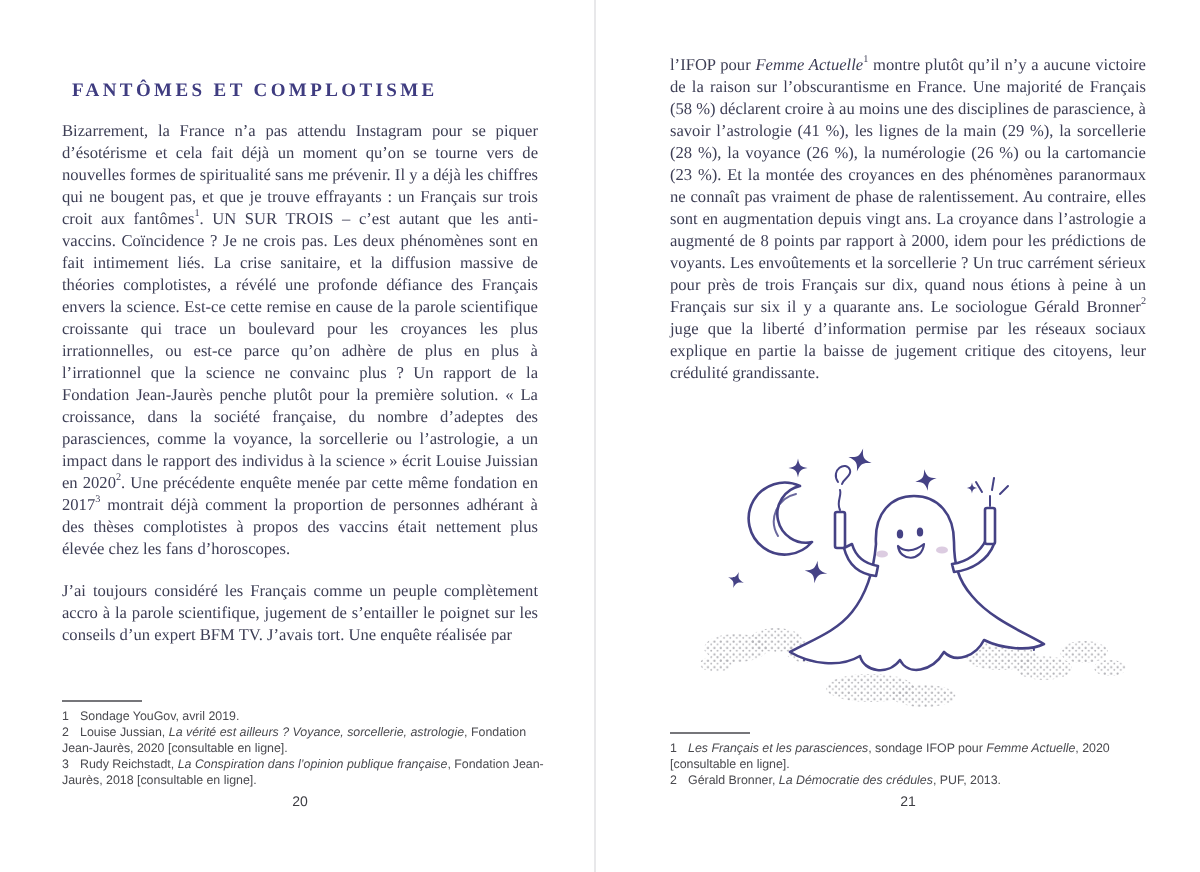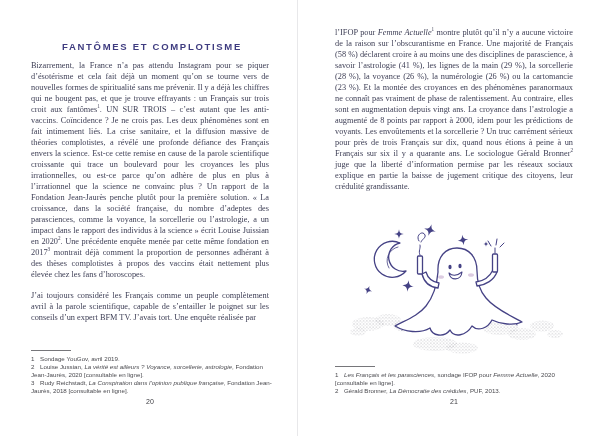--- a/index.html
+++ b/index.html
@@ -9,23 +9,23 @@
     font-family:"Liberation Serif",serif;
     overflow:hidden;position:relative;
   }
   .spread{position:relative;width:600px;height:436px;background:var(--page-bg,#fff);}
   .spine{position:absolute;left:297px;top:0;width:1px;height:436px;background:var(--divider,#e8e8ea);}
   .page{position:absolute;top:0;width:299px;height:436px;}
   .page-left{left:0;}
   .page-right{left:300px;}
 
   .chapter-title{
-    position:absolute;top:41px;left:47px;width:238px;
+    position:absolute;top:41px;left:21px;width:238px;
     padding-left:15px;box-sizing:border-box;
-    font-family:Liberation Sans, sans-serif;
+    font-family:Liberation Serif, serif;
     font-size:9.5px;font-weight:bold;letter-spacing:1.7px;
     color:var(--title,#3f3c80);
     white-space:nowrap;
   }
   .body-text{
     position:absolute;left:31px;width:238px;
     font-size:8.3px;line-height:11px;
     text-align:justify;
     color:var(--body-text,#3d3e55);
   }
@@ -63,21 +63,21 @@
 </head>
 <body>
 
 <div class="spread">
 
   <div class="page page-left">
     <div class="chapter-title">FANTÔMES ET COMPLOTISME</div>
 
     <div class="body-text">
       <p>Bizarrement, la France n’a pas attendu Instagram pour se piquer d’ésotérisme et cela fait déjà un moment qu’on se tourne vers de nouvelles formes de spiritualité sans me prévenir. Il y a déjà les chiffres qui ne bougent pas, et que je trouve effrayants : un Français sur trois croit aux fantômes<sup>1</sup>. UN SUR TROIS – c’est autant que les anti-vaccins. Coïncidence ? Je ne crois pas. Les deux phénomènes sont en fait intimement liés. La crise sanitaire, et la diffusion massive de théories complotistes, a révélé une profonde défiance des Français envers la science. Est-ce cette remise en cause de la parole scientifique croissante qui trace un boulevard pour les croyances les plus irrationnelles, ou est-ce parce qu’on adhère de plus en plus à l’irrationnel que la science ne convainc plus ? Un rapport de la Fondation Jean-Jaurès penche plutôt pour la première solution. « La croissance, dans la société française, du nombre d’adeptes des parasciences, comme la voyance, la sorcellerie ou l’astrologie, a un impact dans le rapport des individus à la science » écrit Louise Juissian en 2020<sup>2</sup>. Une précédente enquête menée par cette même fondation en 2017<sup>3</sup> montrait déjà comment la proportion de personnes adhérant à des thèses complotistes à propos des vaccins était nettement plus élevée chez les fans d’horoscopes.</p>
-      <p>J’ai toujours considéré les Français comme un peuple complètement avril à la parole scientifique, capable de s’entailler le poignet sur les conseils d’un expert BFM TV. J’avais tort. Une enquête réalisée par</p>
+      <p>J’ai toujours considéré les Français comme un peuple complètement accro à la parole scientifique, jugement de s’entailler le poignet sur les conseils d’un expert BFM TV. J’avais tort. Une enquête réalisée par</p>
     </div>
 
     <div class="footnotes">
       <hr class="footnote-rule">
       <p class="footnote"><span class="fn-num">1</span><span>Sondage YouGov, avril 2019.</span></p>
       <p class="footnote"><span class="fn-num">2</span><span>Louise Jussian, <i>La vérité est ailleurs ? Voyance, sorcellerie, astrologie</i>, Fondation Jean-Jaurès, 2020 [consultable en ligne].</span></p>
       <p class="footnote"><span class="fn-num">3</span><span>Rudy Reichstadt, <i>La Conspiration dans l’opinion publique française</i>, Fondation Jean-Jaurès, 2018 [consultable en ligne].</span></p>
     </div>
 
     <div class="page-number">20</div>

